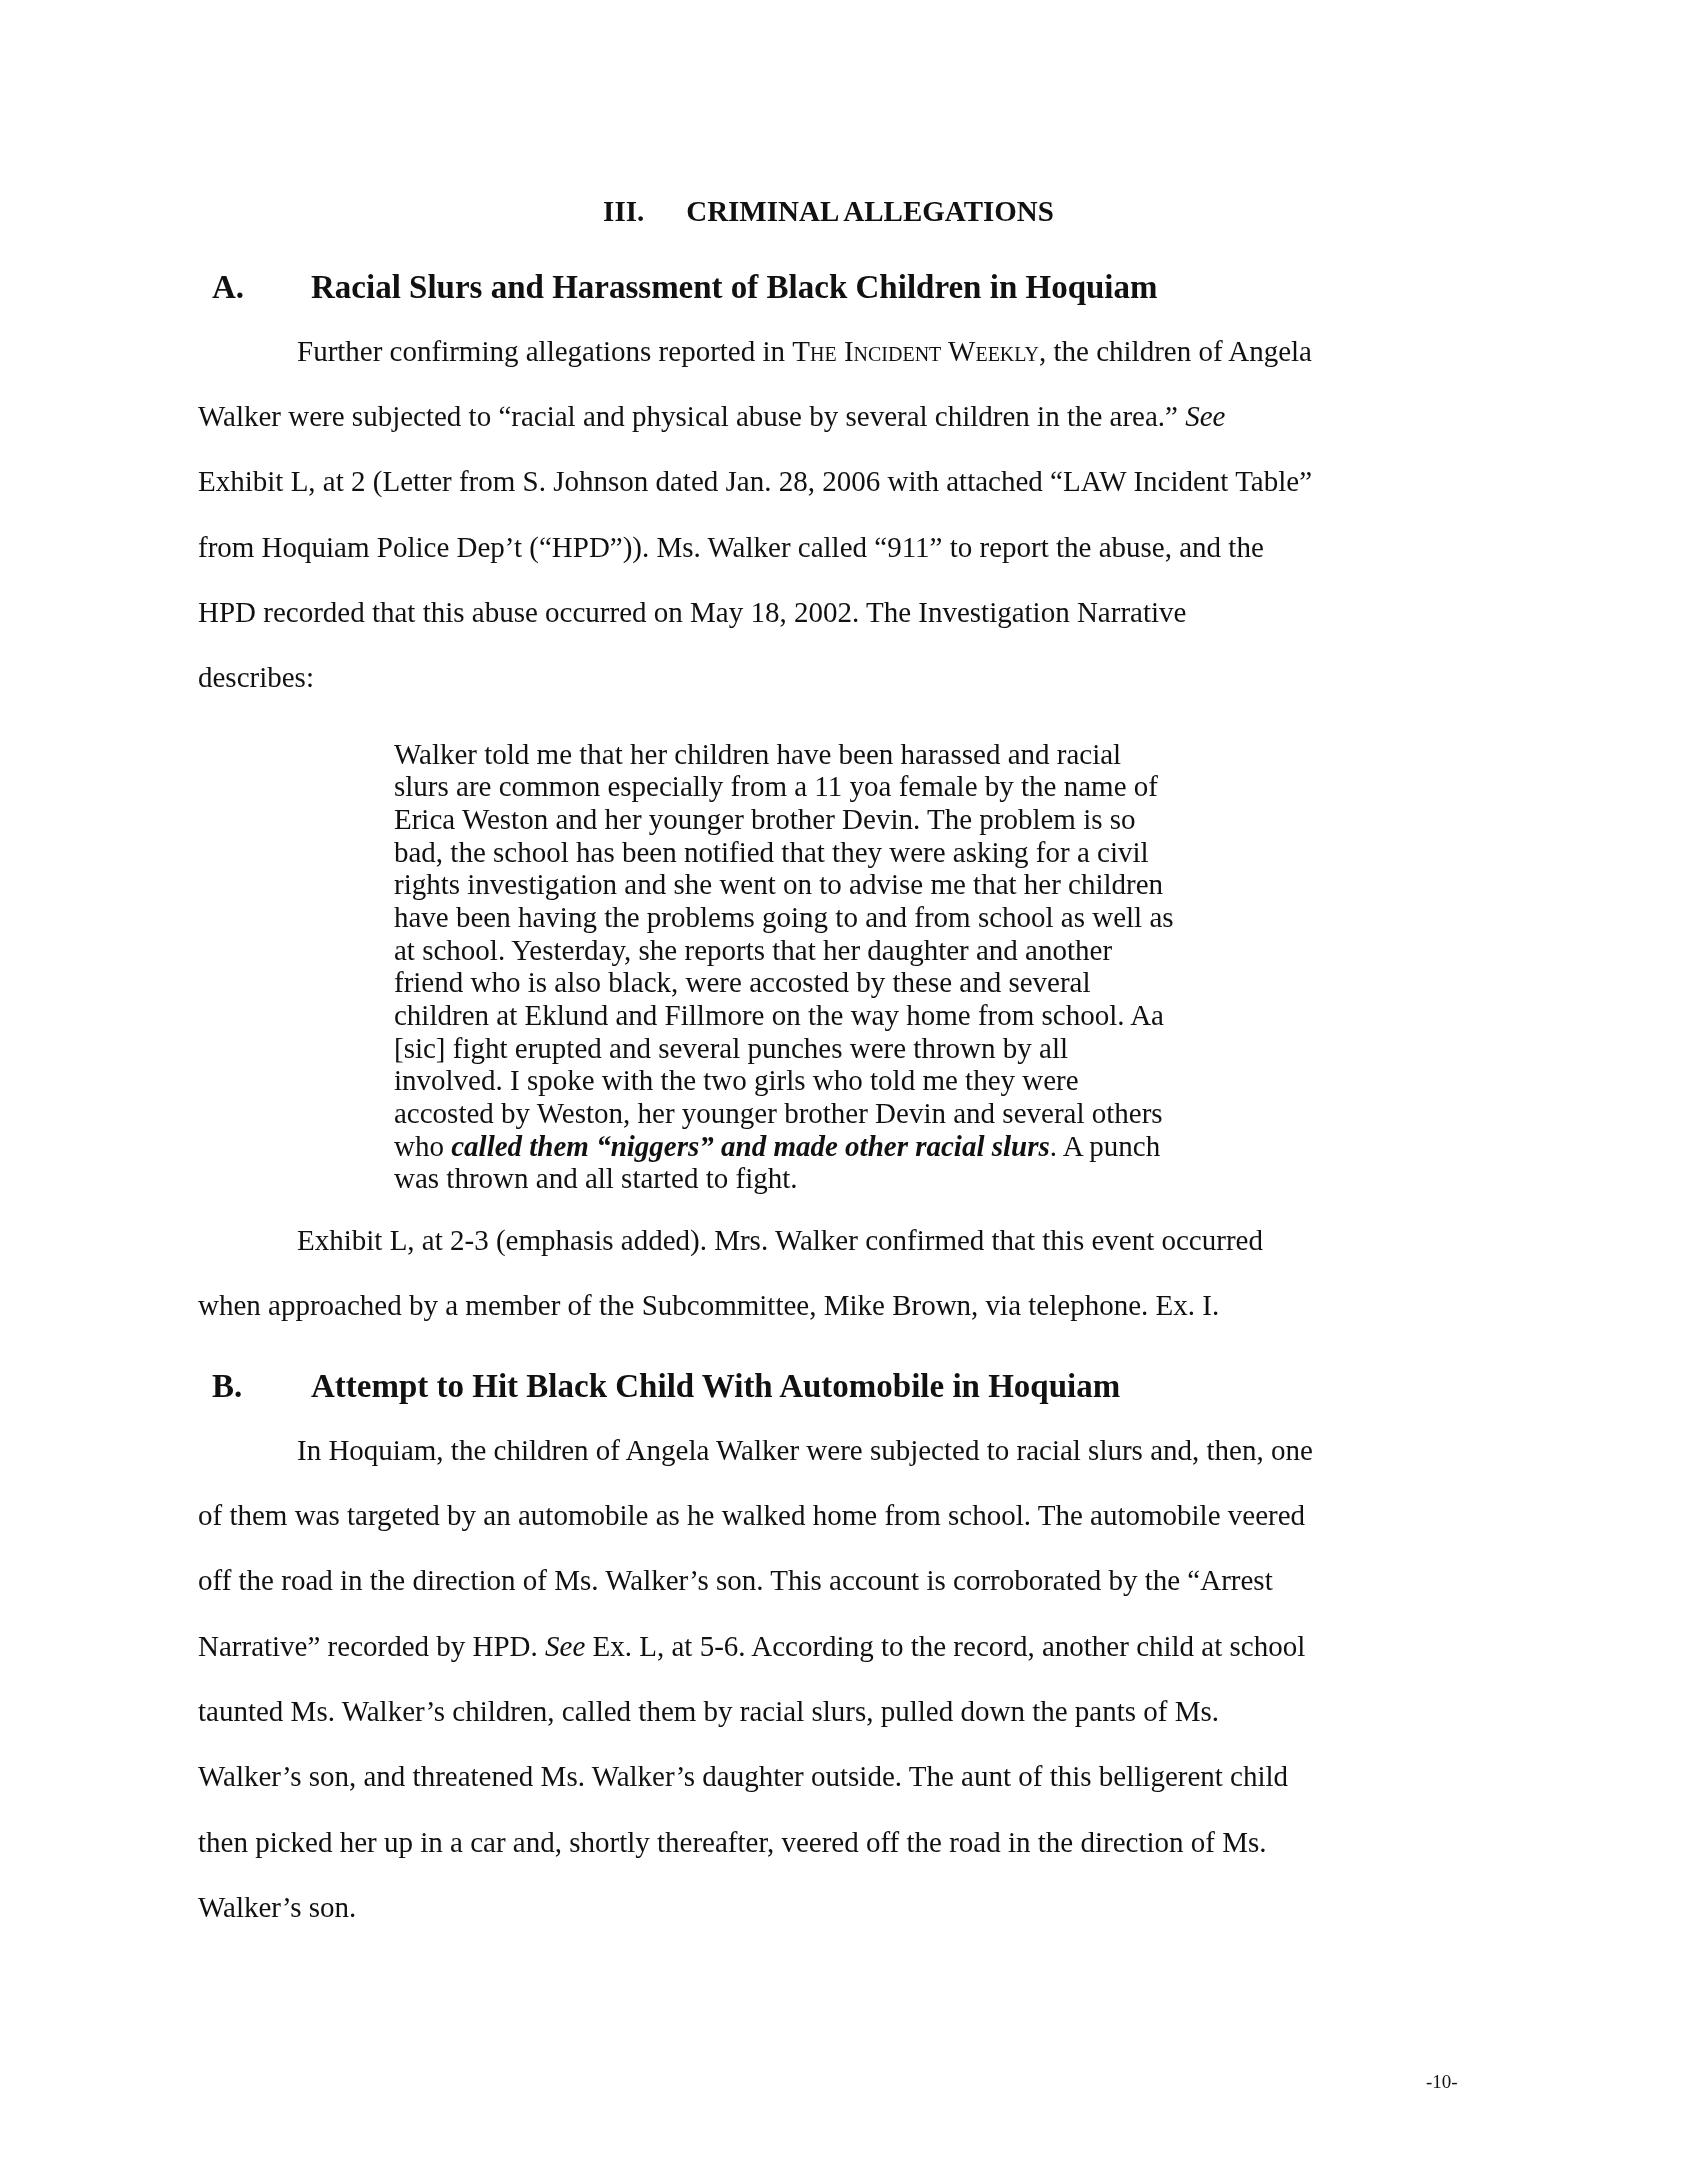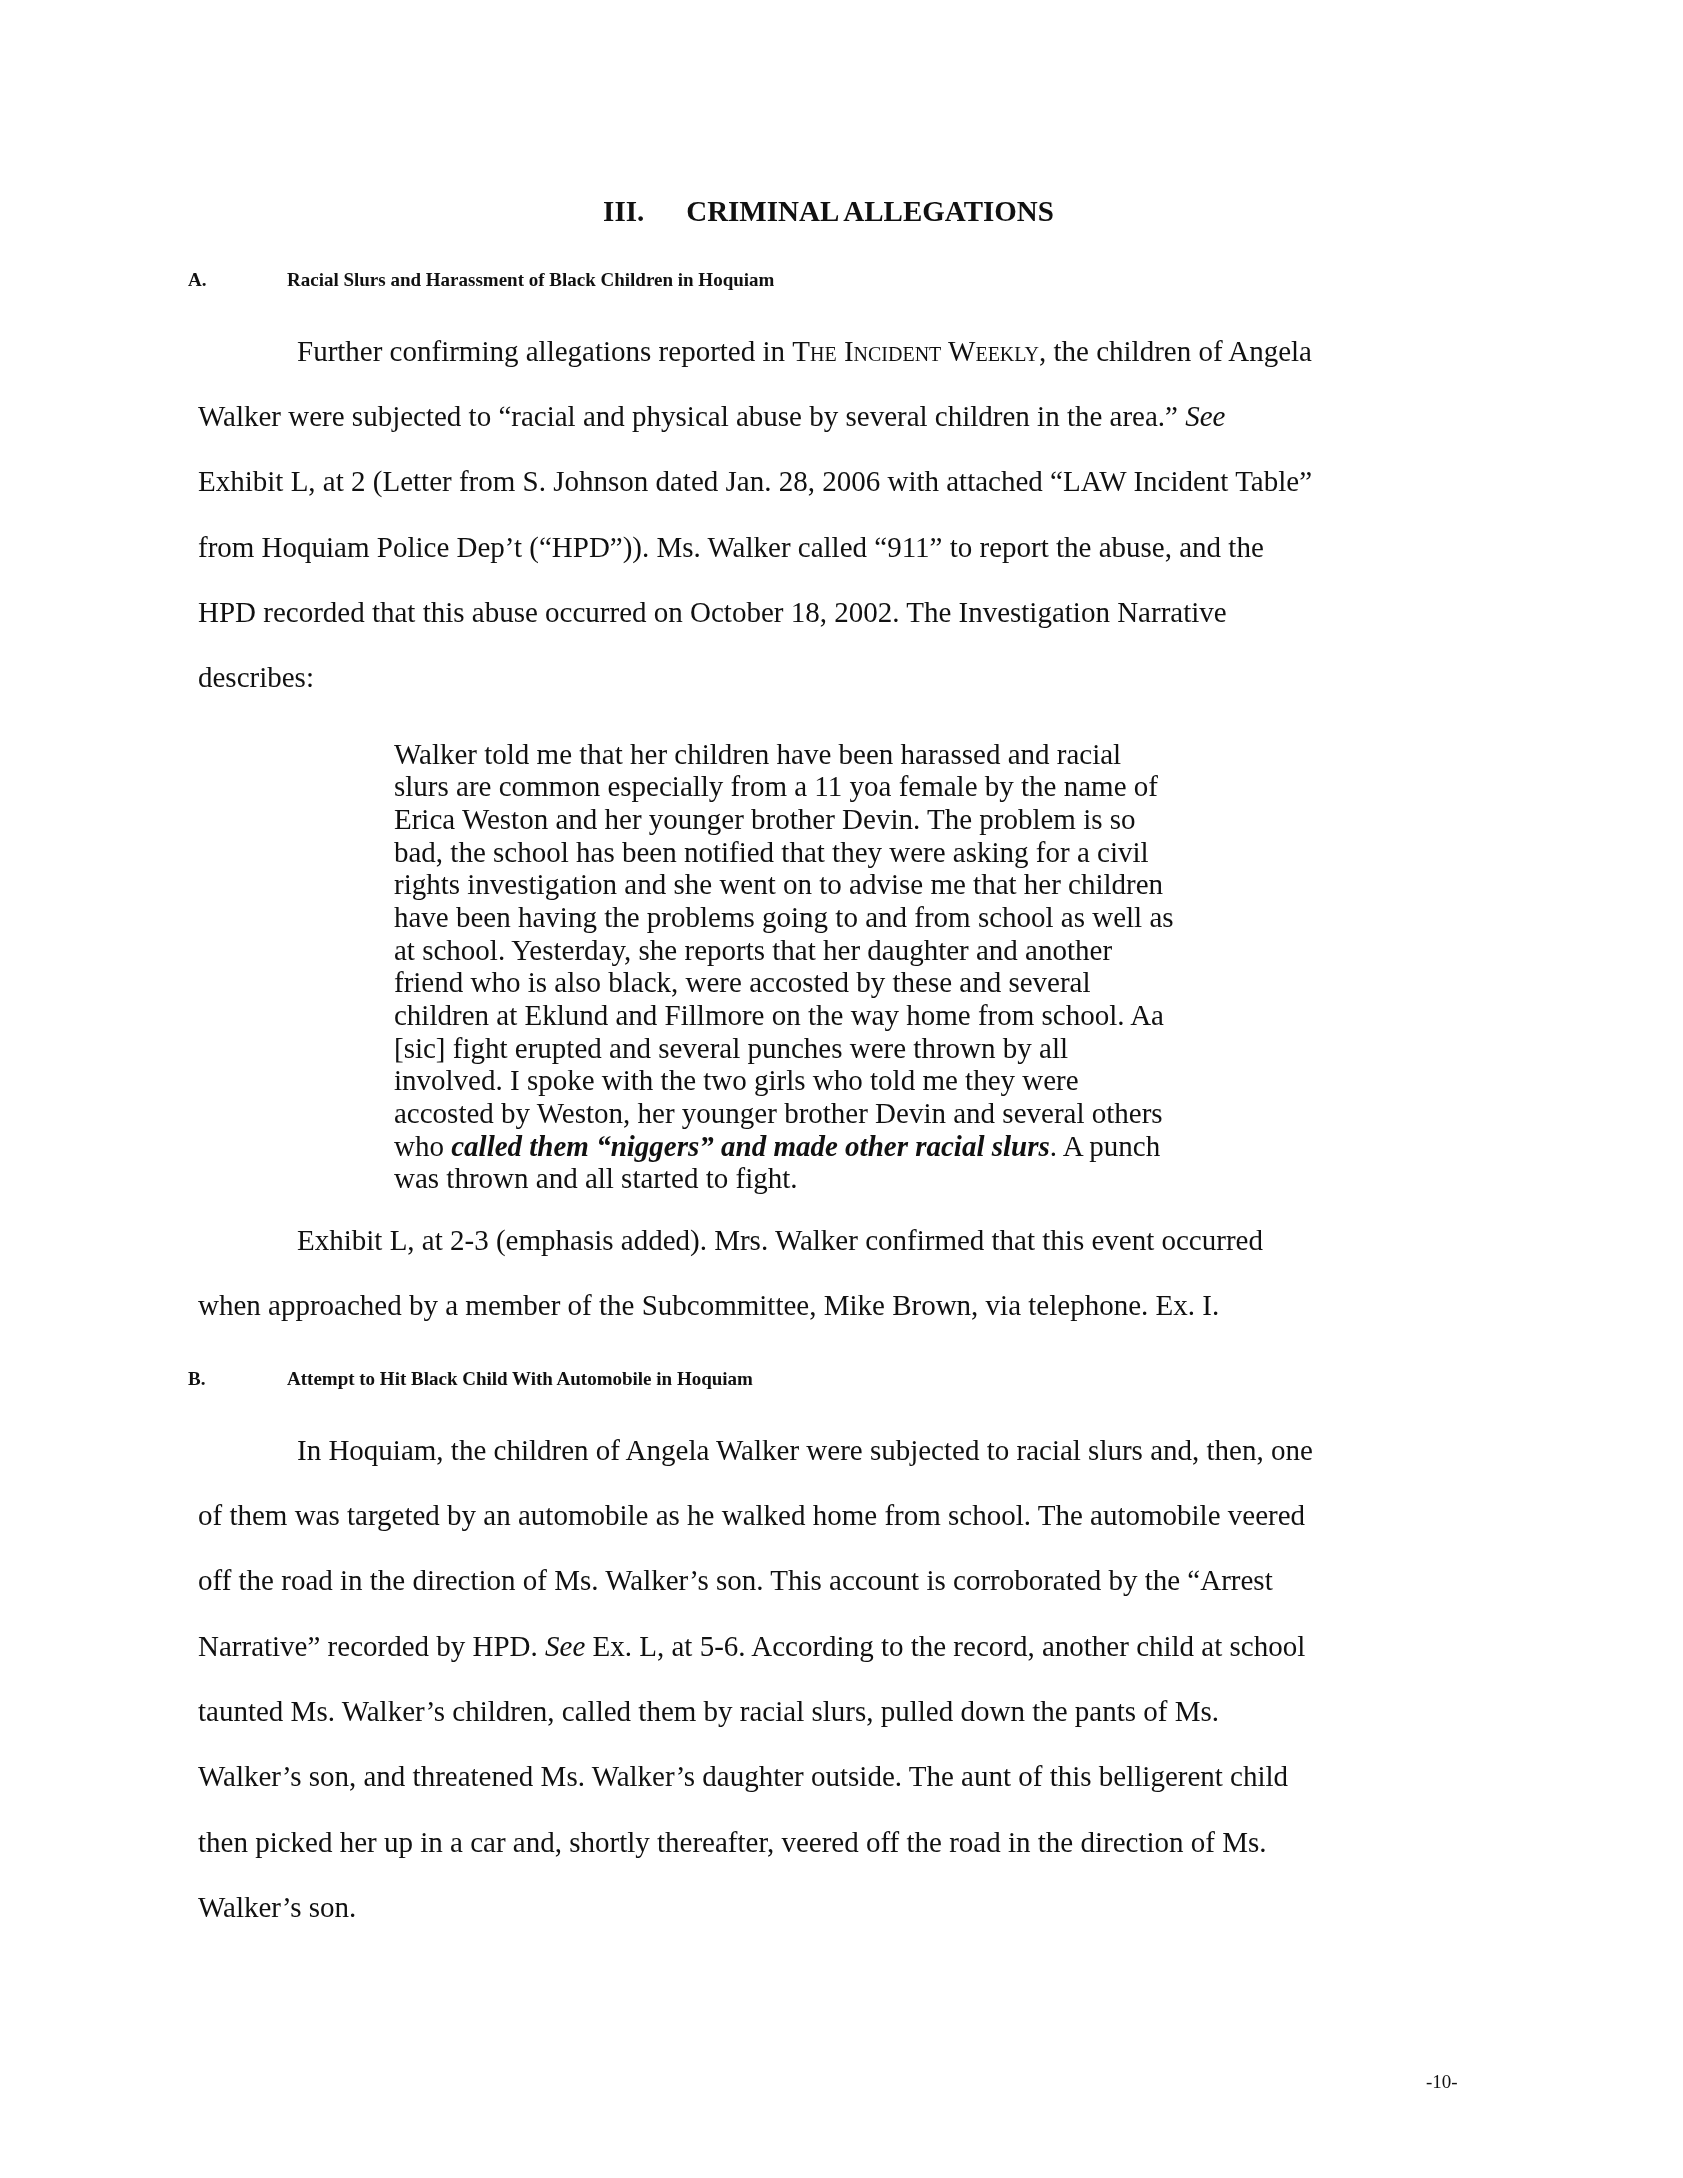--- a/index.html
+++ b/index.html
@@ -1,21 +1,21 @@
 <!DOCTYPE html>
 <html><head>
 <meta charset="utf-8">
 <style>
   html, body { margin: 0; padding: 0; background: #ffffff; }
   body { width: 1683px; height: 2178px; position: relative; overflow: hidden;
          font-family: "Liberation Serif", "DejaVu Serif", serif; color: #111; }
   .abs { position: absolute; white-space: nowrap; }
   .sec-title { left: 0; width: 1657px; top: 195px; text-align: center; font-weight: bold; font-size: 29px; }
   .sec-title .num { margin-right: 42px; }
-  .sub { font-weight: bold; font-size: 19px; left: 188px; font-family: Liberation Serif, serif; }
+  .sub { font-weight: bold; font-size: 33px; left: 212px; font-family: Liberation Serif, serif; }
   .sub .letter { display: inline-block; width: 99px; }
   .body-line { font-size: 29px; left: 198px; }
   .indent { left: 297px; }
   .quote-line { font-size: 29px; left: 394px; }
   .smallcaps { font-variant: small-caps; }
   .pagenum { font-size: 19px; left: 1426px; top: 2071px; }
 </style>
 </head>
 <body>
 
@@ -25,21 +25,21 @@
 
 <div class="abs sub" style="top:269px">
   <span class="letter">A.</span><span>Racial Slurs and Harassment of Black Children in Hoquiam</span>
 </div>
 
 <div>
   <div class="abs body-line indent" style="top:335px"><span>Further confirming allegations reported in </span><span class="smallcaps">The Incident Weekly</span><span>, the children of Angela</span></div>
   <div class="abs body-line" style="top:400px"><span>Walker were subjected to “racial and physical abuse by several children in the area.”  </span><i>See</i></div>
   <div class="abs body-line" style="top:465px">Exhibit L, at 2 (Letter from S. Johnson dated Jan. 28, 2006 with attached “LAW Incident Table”</div>
   <div class="abs body-line" style="top:531px">from Hoquiam Police Dep’t (“HPD”)).  Ms. Walker called “911” to report the abuse, and the</div>
-  <div class="abs body-line" style="top:596px">HPD recorded that this abuse occurred on October 18, 2002.  The Investigation Narrative</div>
+  <div class="abs body-line" style="top:596px">HPD recorded that this abuse occurred on May 18, 2002.  The Investigation Narrative</div>
   <div class="abs body-line" style="top:661px">describes:</div>
 </div>
 
 <div id="quote">
     <div class="abs quote-line" style="top: 738px;">Walker told me that her children have been harassed and racial</div>
     <div class="abs quote-line" style="top: 770px; font-family: Liberation Serif, serif;">slurs are common especially from a 11 yoa female by the name of</div>
     <div class="abs quote-line" style="top: 803px;">Erica Weston and her younger brother Devin.  The problem is so</div>
     <div class="abs quote-line" style="top: 836px;">bad, the school has been notified that they were asking for a civil</div>
     <div class="abs quote-line" style="top: 868px;">rights investigation and she went on to advise me that her children</div>
     <div class="abs quote-line" style="top: 901px;">have been having the problems going to and from school as well as</div>

